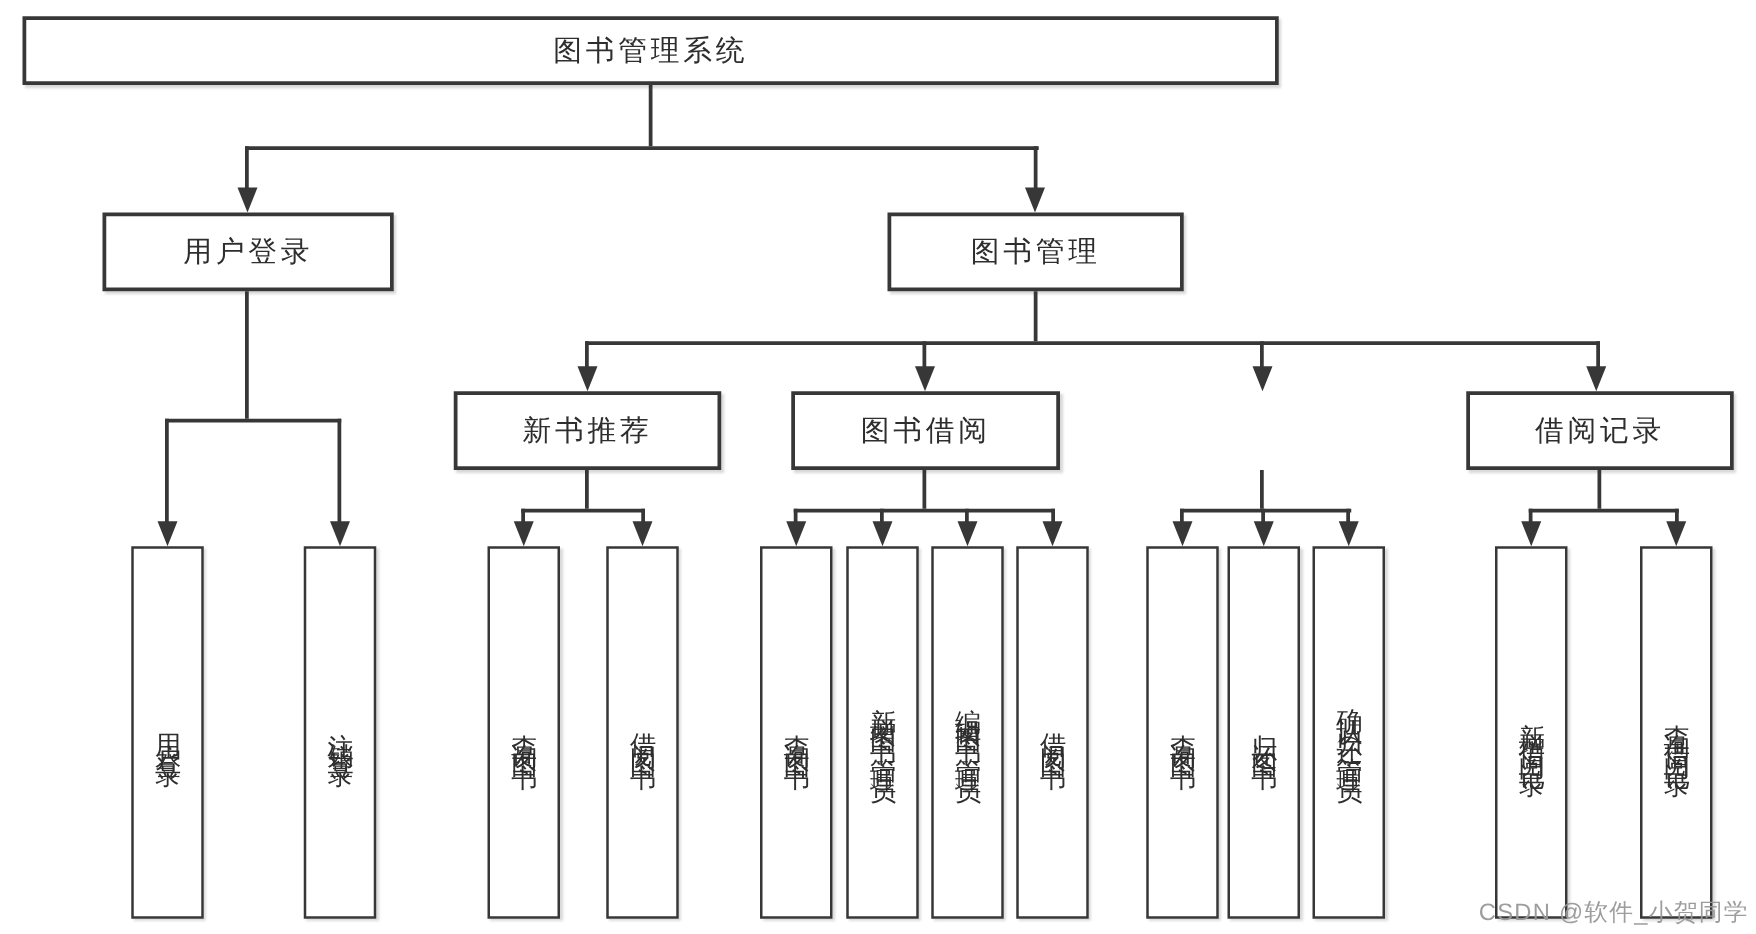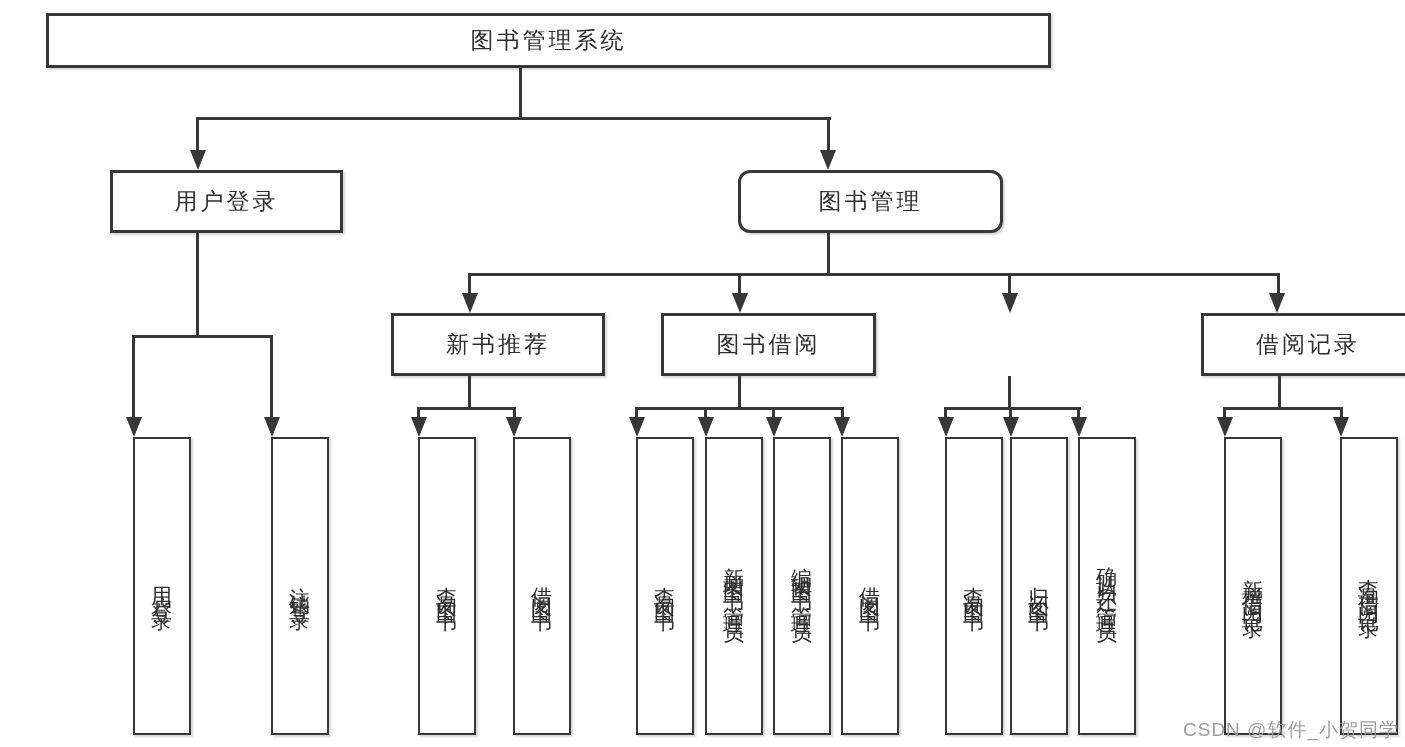--- a/index.html
+++ b/index.html
@@ -19,21 +19,20 @@
   .box {
     position: absolute;
     box-sizing: border-box;
     background: #ffffff;
     border: 3px solid #373737;
     color: #2e2e2e;
     display: flex;
     align-items: center;
     justify-content: center;
     box-shadow: 2px 2px 2px rgba(110,110,110,0.28);
-    margin-left: 28px;
   }
   .hbox {
     font-size: 23px;
     letter-spacing: 3px;
     white-space: nowrap;
   }
   .vbox {
     border-width: 2.5px;
   }
   .vbox .vtext {
@@ -84,21 +83,21 @@
   <div class="vline" style="left:519px; top:68px; height:49px;"></div>
   <div class="hline" style="left:196px; top:117px; width:635px;"></div>
   <div class="vline" style="left:196px; top:117px; height:36px;"></div>
   <div class="arrow-down" style="left:190px; top:150px;"></div>
   <div class="vline" style="left:827px; top:117px; height:36px;"></div>
   <div class="arrow-down" style="left:820px; top:150px;"></div>
 
   <div class="box hbox" style="left:82px; top:170px; width:233px; height:63px;">
     <span>用户登录</span>
   </div>
-  <div class="box hbox" style="left:710px; top:170px; width:265px; height:63px;border-radius:12px;">
+  <div class="box hbox" style="left:710px; top:170px; width:237px; height:63px;">
     <span>图书管理</span>
   </div>
 
   <div class="vline" style="left:196px; top:233px; height:102px;"></div>
   <div class="hline" style="left:132px; top:335px; width:141px;"></div>
   <div class="vline" style="left:132px; top:335px; height:86px;"></div>
   <div class="arrow-down" style="left:126px; top:417px;"></div>
   <div class="vline" style="left:270px; top:335px; height:86px;"></div>
   <div class="arrow-down" style="left:264px; top:417px;"></div>
 

